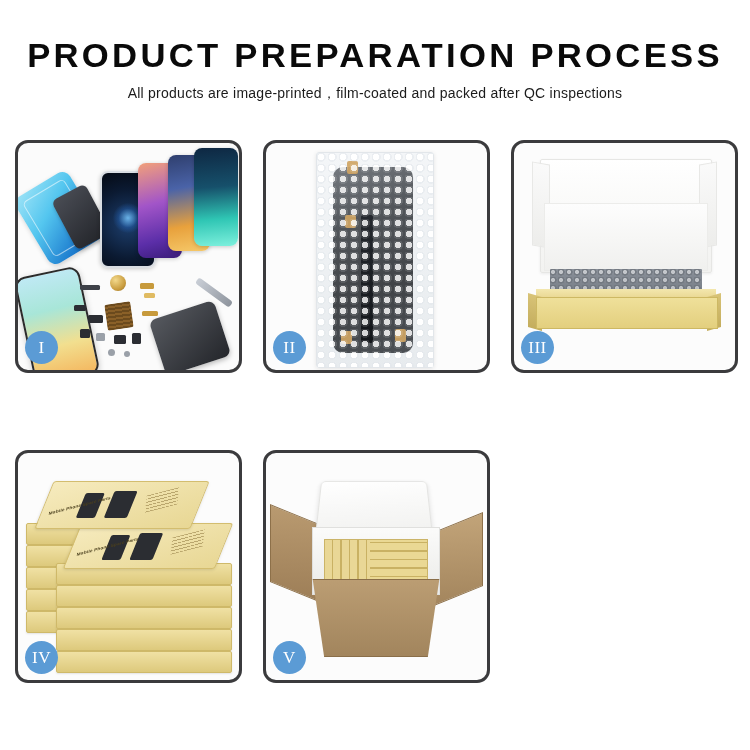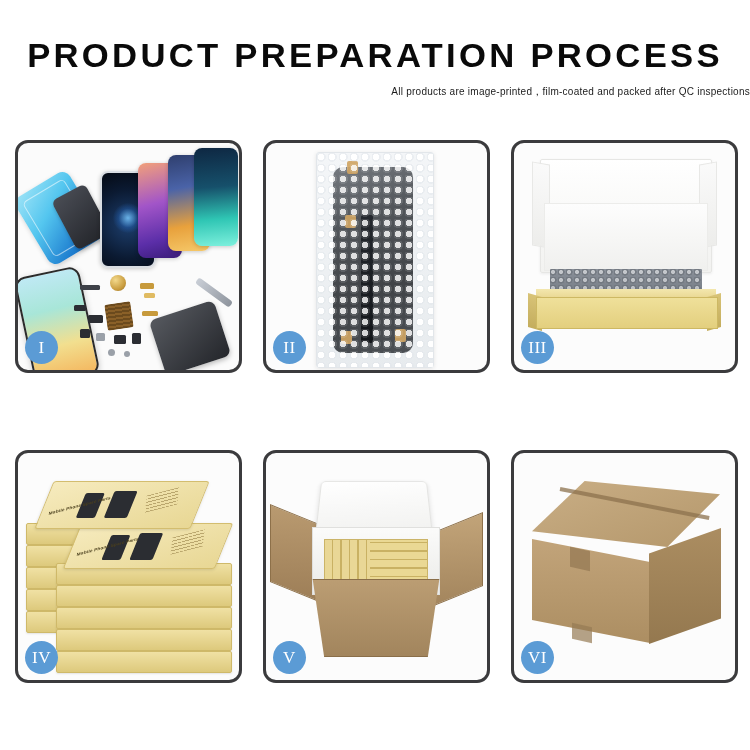--- a/index.html
+++ b/index.html
@@ -15,22 +15,22 @@
   .header{text-align:center;padding-top:38px;}
   .title{
     font-family:"Liberation Sans", sans-serif;
     font-size:34px;font-weight:700;color:#0a0a0a;
     letter-spacing:3.2px;line-height:1;
     transform:scaleX(1.02);
     white-space:nowrap;
   }
   .subtitle{
     margin-top:13px;
-    font-size:10px;font-weight:400;color:#1b1b1b;
-    letter-spacing:.25px;white-space:nowrap;text-align:right;
+    font-size:14px;font-weight:400;color:#1b1b1b;
+    letter-spacing:.25px;white-space:nowrap;
   }
 
   
   .grid{
     position:absolute;left:15px;top:140px;
     width:720px;
     display:grid;
     grid-template-columns:227px 227px 227px;
     grid-template-rows:233px 233px;
     column-gap:21px;row-gap:77px;
@@ -429,26 +429,15 @@
         <div class="v-flapL"></div>
         <div class="v-flapR"></div>
         <div class="v-foam"></div>
         <div class="v-foam-rim"></div>
         <div class="v-inner"></div>
         <div class="v-carton"></div>
       </div>
       <div class="badge">V</div>
     </div>
 
-    <div class="panel p6">
-      <div class="stage">
-        <div class="c-top"></div>
-        <div class="c-left"></div>
-        <div class="c-right"></div>
-        <div class="c-seam"></div>
-        <div class="c-tapeA"></div>
-        <div class="c-tapeB"></div>
-      </div>
-      <div class="badge">VI</div>
-    </div>
 
   </div>
 </div>
 
 </body></html>

